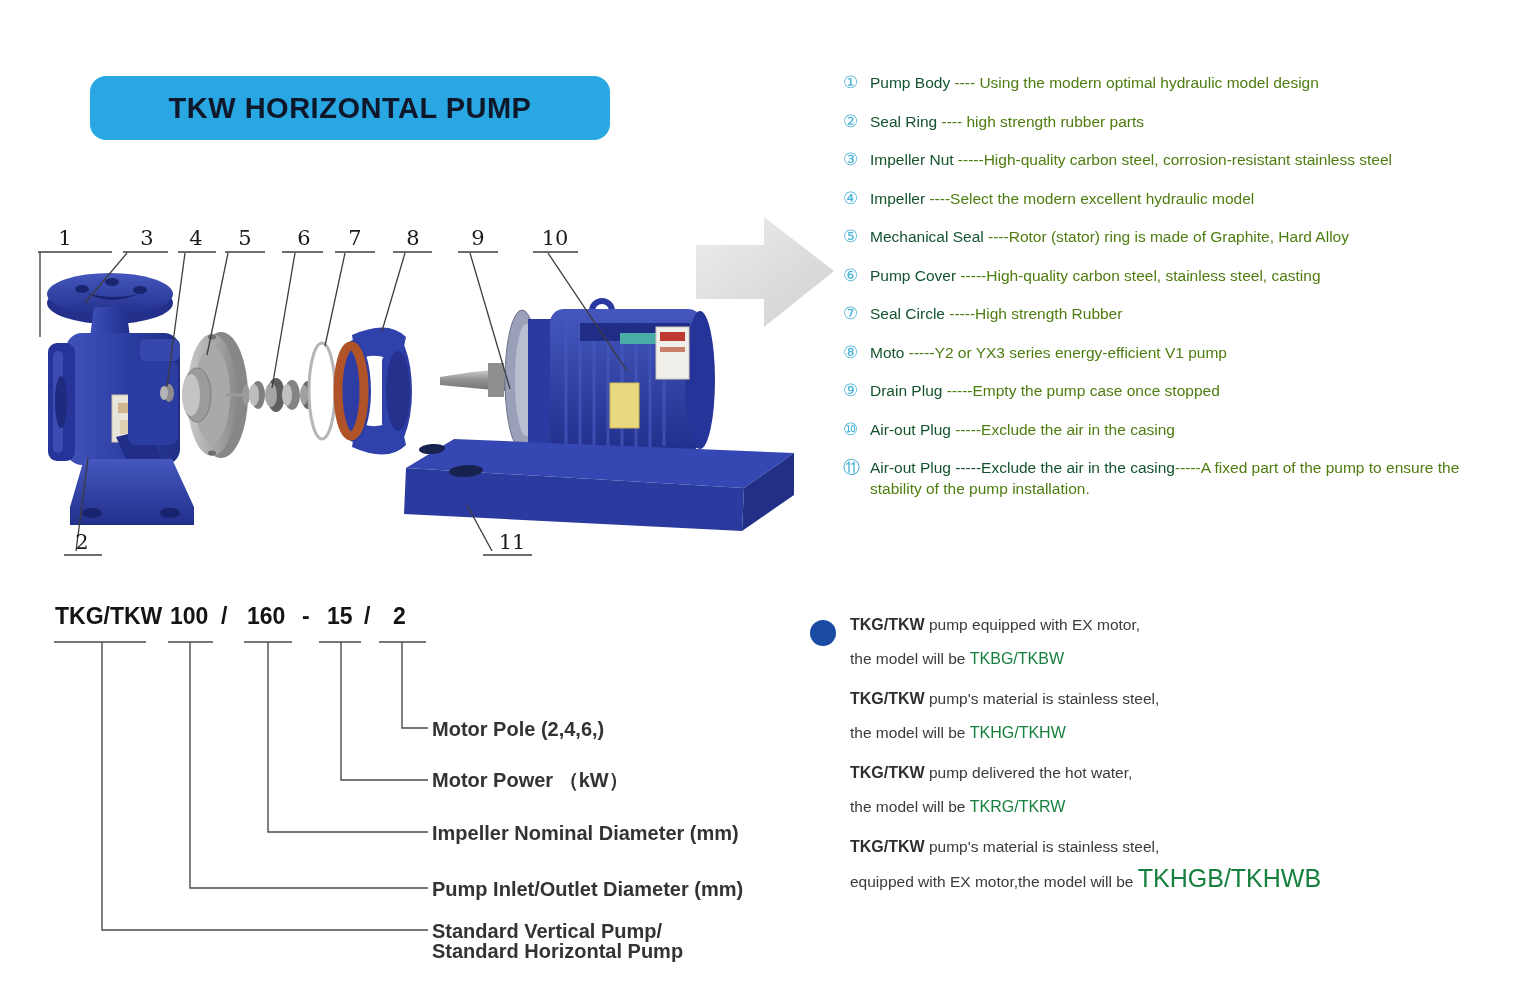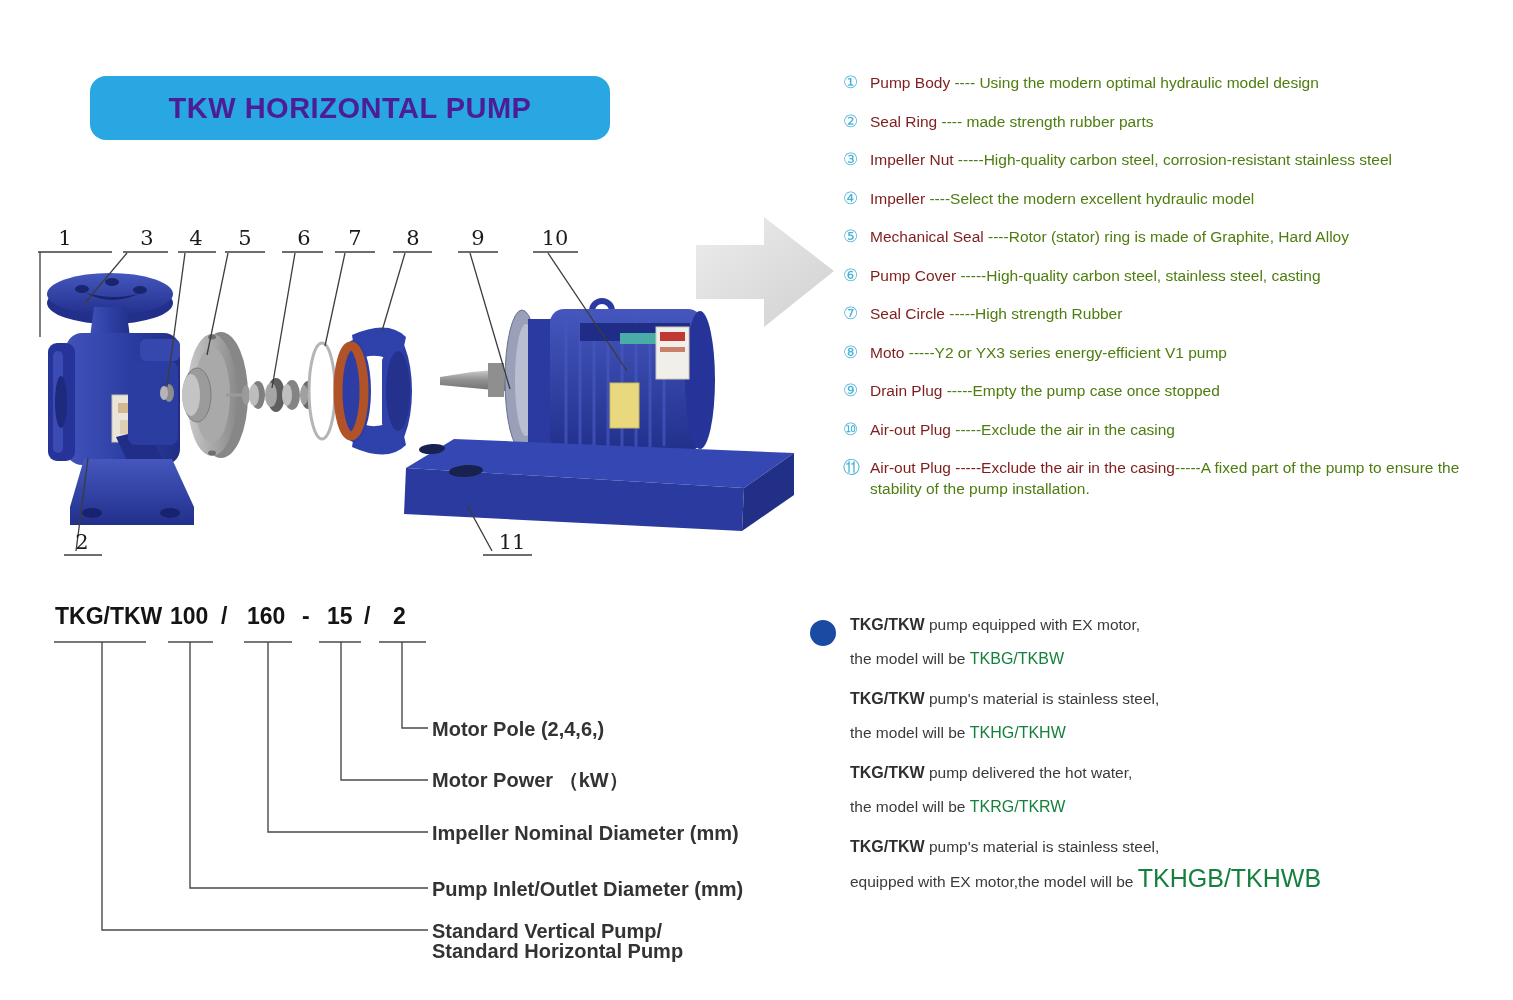--- a/index.html
+++ b/index.html
@@ -2,32 +2,32 @@
 <html><head>
 <meta charset="utf-8">
 <style>
   html,body{margin:0;padding:0;background:#ffffff;}
   .page{position:relative;width:1513px;height:1000px;background:#fff;overflow:hidden;
         font-family:"Liberation Sans",sans-serif;color:#2e2e2e;}
 
   
   .banner{position:absolute;left:90px;top:76px;width:520px;height:64px;background:#29a7e2;
           border-radius:16px;display:flex;align-items:center;justify-content:center;}
-  .banner span{color:#4c1d95;font-size:29px;font-weight:bold;letter-spacing:.5px;}
+  .banner span{color:#0f172a;font-size:29px;font-weight:bold;letter-spacing:.5px;}
 
   
   .diagram-svg{position:absolute;left:20px;top:215px;}
   .co-num{font-family:"DejaVu Serif",serif;font-size:21px;fill:#1b1b1b;}
   .leader{stroke:#3c3c3c;stroke-width:1.3;fill:none;}
 
   
   .parts{position:absolute;left:843px;top:72px;width:655px;display:flex;flex-direction:column;gap:17.5px;}
   .pitem{position:relative;padding-left:27px;font-size:15.5px;line-height:21px;color:#3a3a3a;}
   .pnum{position:absolute;left:0;top:0;color:#4ab2d6;font-size:17px;}
-  .pname{color:#7f1d1d;}
+  .pname{color:#14532d;}
   .pdesc{color:#4d7c0f;}
 
   
   .mc{position:absolute;font-weight:bold;font-size:23px;color:#141414;}
   .mc-lines{position:absolute;left:40px;top:600px;}
   .mc-line{stroke:#4a4a4a;stroke-width:1.4;fill:none;}
   .mlabel{position:absolute;left:432px;font-size:20px;font-weight:bold;color:#333;line-height:20px;}
 
   
   .notes{position:absolute;left:810px;top:616px;width:660px;}
@@ -209,21 +209,21 @@
       <text class="co-num" x="393" y="30" text-anchor="middle">8</text>
       <text class="co-num" x="458" y="30" text-anchor="middle">9</text>
       <text class="co-num" x="535" y="30" text-anchor="middle">10</text>
       <text class="co-num" x="62" y="334" text-anchor="middle">2</text>
       <text class="co-num" x="492" y="334" text-anchor="middle">11</text>
     </g>
   </svg>
 
   <div class="parts">
     <div class="pitem"><span class="pnum">①</span><span class="pname">Pump Body</span><span class="pdesc"> ---- Using the modern optimal hydraulic model design</span></div>
-    <div class="pitem"><span class="pnum">②</span><span class="pname">Seal Ring</span><span class="pdesc"> ---- made strength rubber parts</span></div>
+    <div class="pitem"><span class="pnum">②</span><span class="pname">Seal Ring</span><span class="pdesc"> ---- high strength rubber parts</span></div>
     <div class="pitem"><span class="pnum">③</span><span class="pname">Impeller Nut</span><span class="pdesc"> -----High-quality carbon steel, corrosion-resistant stainless steel</span></div>
     <div class="pitem"><span class="pnum">④</span><span class="pname">Impeller</span><span class="pdesc"> ----Select the modern excellent hydraulic model</span></div>
     <div class="pitem"><span class="pnum">⑤</span><span class="pname">Mechanical Seal</span><span class="pdesc"> ----Rotor (stator) ring is made of Graphite, Hard Alloy</span></div>
     <div class="pitem"><span class="pnum">⑥</span><span class="pname">Pump Cover</span><span class="pdesc"> -----High-quality carbon steel, stainless steel, casting</span></div>
     <div class="pitem"><span class="pnum">⑦</span><span class="pname">Seal Circle</span><span class="pdesc"> -----High strength Rubber</span></div>
     <div class="pitem"><span class="pnum">⑧</span><span class="pname">Moto</span><span class="pdesc"> -----Y2 or YX3 series energy-efficient V1 pump</span></div>
     <div class="pitem"><span class="pnum">⑨</span><span class="pname">Drain Plug</span><span class="pdesc"> -----Empty the pump case once stopped</span></div>
     <div class="pitem"><span class="pnum">⑩</span><span class="pname">Air-out Plug</span><span class="pdesc"> -----Exclude the air in the casing</span></div>
     <div class="pitem"><span class="pnum">⑪</span><span class="pname">Air-out Plug -----Exclude the air in the casing</span><span class="pdesc">-----A fixed part of the pump to ensure the stability of the pump installation.</span></div>
   </div>

